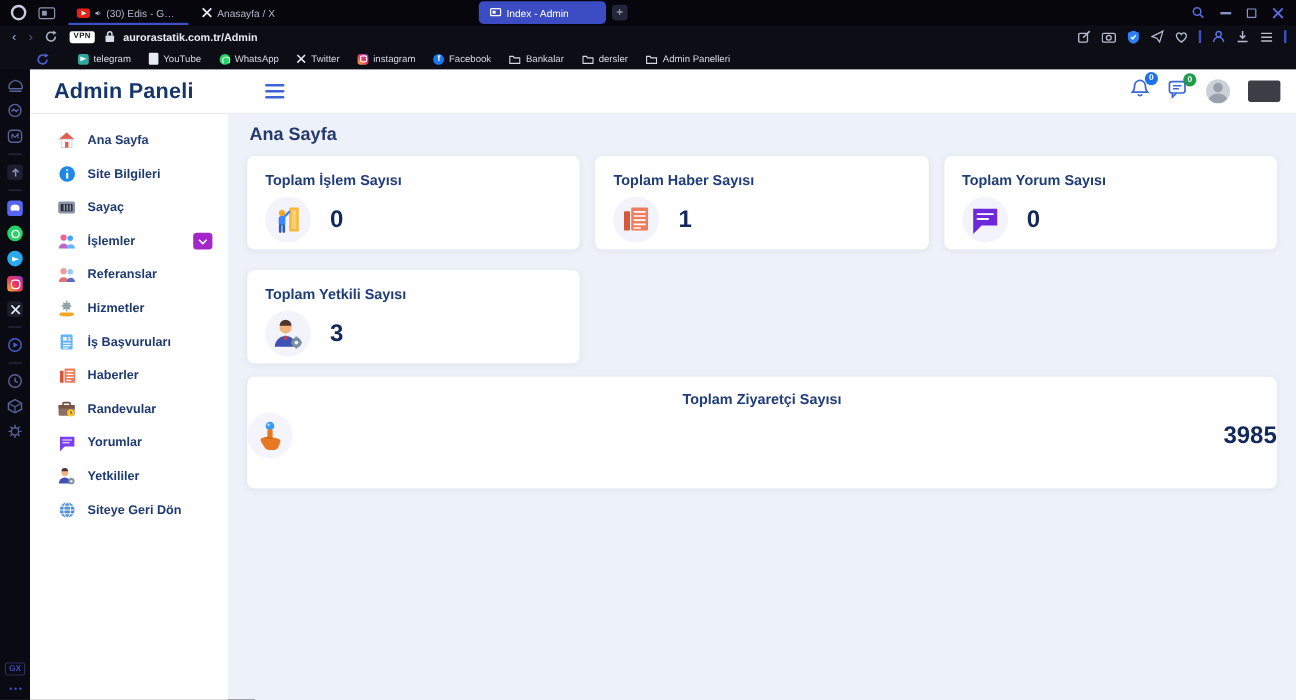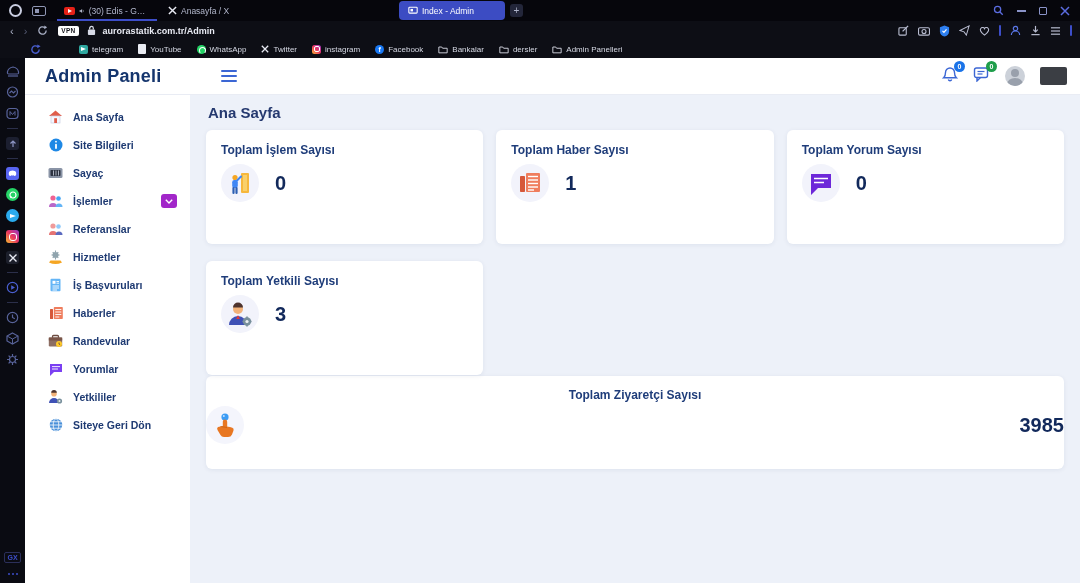--- a/index.html
+++ b/index.html
@@ -36,21 +36,21 @@
   .addrbar { position:absolute; top:21px; left:0; width:1080px; height:19px;
              background:#0d0e15; display:flex; align-items:center; color:#9aa1bd; }
   .navg { font-size:11px; margin-left:10px; color:#aab0c6; }
   .vpn { background:#fff; color:#15161c; font-size:6.5px; font-weight:bold; border-radius:2px;
          padding:1.5px 3px; margin-left:10px; letter-spacing:.3px; }
   .url { color:#e9ebf4; font-size:9px; font-weight:bold; margin-left:7px; }
   .addr-right { margin-left:auto; display:flex; align-items:center; gap:9px; margin-right:8px; }
   .vsep { width:2px; height:11px; background:#3d4ec9; border-radius:1px; }
 
   .bookbar { position:absolute; top:40px; left:0; width:1080px; height:18px;
-             background:#0d0e15; display:flex; align-items:center; gap:15px; padding-left:42px;
+             background:#0d0e15; display:flex; align-items:center; gap:15px; padding-left:28px;
              color:#d6d9e4; font-size:8px; }
   .bm { display:flex; align-items:center; gap:4px; cursor:default; }
   .bm-tg { width:9px; height:9px; background:#2fa8a0; border-radius:2px; position:relative;}
   .bm-tg::after{content:""; position:absolute; left:2px; top:2.5px; border-left:5px solid #fff;
                 border-top:2px solid transparent; border-bottom:2px solid transparent;}
   .bm-page { width:8px; height:10px; background:#e9ebf2; border-radius:1px; }
   .bm-wa { width:9px; height:9px; background:#25d366; border-radius:50%; position:relative;}
   .bm-wa::after{content:""; position:absolute; left:2px; top:2px; width:5px; height:5px;
                 border:1.2px solid #fff; border-radius:50%; border-bottom-color:transparent;}
   .bm-ig { width:9px; height:9px; border-radius:2.5px;
@@ -101,28 +101,28 @@
                  padding-top:8px; }
   .menu-item { height:28px; display:flex; align-items:center; padding-left:23px; gap:10px;
                color:#1e3a72; font-size:10.5px; font-weight:bold; cursor:pointer; }
   .mi { width:15px; height:15px; flex:none; display:flex; align-items:center; justify-content:center; }
   .sub-badge { margin-left:auto; margin-right:13px; width:16px; height:14px; background:#a226c9;
                border-radius:3px; display:flex; align-items:center; justify-content:center; }
 
   .main { position:absolute; left:165px; top:37px; right:0; bottom:0; padding:9px 16px 0; }
   .heading { color:#25396f; font-size:15px; font-weight:bold; margin:0 0 9px 2px; }
   .cards { display:grid; grid-template-columns:repeat(3,1fr); gap:17px 13px; }
-  .card { background:#fff; border-radius:6px; height:114px; padding:13px 15px;
+  .card { background:#fff; border-radius:6px; height:78px; padding:13px 15px;
           box-shadow:0 1px 5px rgba(20,40,80,.07); }
   .card-title { color:#1f3d7a; font-size:12px; font-weight:bold; }
   .card-body { display:flex; align-items:center; gap:16px; margin-top:7px; }
   .icon-circle { width:38px; height:38px; border-radius:50%; background:#f2f3fb;
                  display:flex; align-items:center; justify-content:center; flex:none; }
   .card-value { color:#12295b; font-size:20px; font-weight:bold; }
-  .visitor { margin-top:1px; background:#fff; border-radius:6px; height:93px; text-align:center;
+  .visitor { margin-top:11px; background:#fff; border-radius:6px; height:93px; text-align:center;
              padding-top:12px; box-shadow:0 1px 5px rgba(20,40,80,.07); }
   .visitor .card-body { justify-content:space-between; margin-top:4px; }
 </style>
 </head>
 <body>
 
 <div class="tabbar">
   <div class="opera-logo"></div>
   <div class="tabpreview"></div>
 

